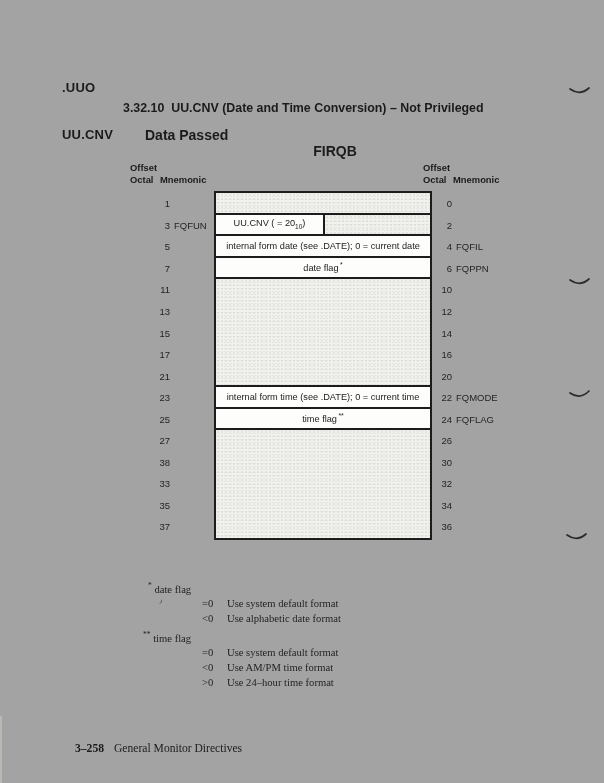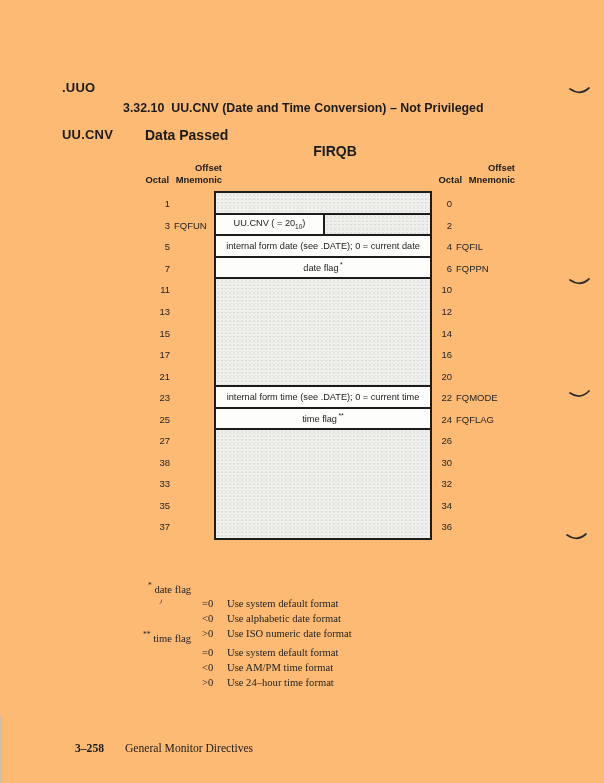--- a/index.html
+++ b/index.html
@@ -1,30 +1,30 @@
 <!DOCTYPE html>
 <html><head>
 <meta charset="utf-8">
 <style>
   html,body{margin:0;padding:0;}
   body{background:#888;}
   .page{
-    position:relative; width:604px; height:783px; background:#fdba74;
+    position:relative; width:604px; height:783px; background:#a3a3a3;
     font-family:"Liberation Sans", sans-serif; color:#1b1b1b; overflow:hidden;
   }
   .abs{position:absolute;}
 
   
   .runhead{font-weight:bold; font-size:13px; line-height:15.5px; letter-spacing:.2px; white-space:pre;}
   .secthead{font-weight:bold; font-size:12.4px; white-space:pre;}
   .datapassed{font-weight:bold; font-size:14px;}
   .firqb{font-weight:bold; font-size:14px; text-align:center;}
 
   
-  .colhead{font-weight:bold; font-size:9.4px; line-height:11.5px; text-align:right;}
+  .colhead{font-weight:bold; font-size:9.4px; line-height:11.5px; text-align:left;}
   .colhead .w2{word-spacing:4px; white-space:pre;}
 
   
   .tbl{
     left:214px; top:191px; width:218px; height:349px;
     border:2px solid #1c1c1c; box-sizing:border-box; background:#fdfdfc;
   }
   .trow{box-sizing:border-box; height:21.56px; display:flex; align-items:center; justify-content:center;}
   .trow.bb{border-bottom:2px solid #1c1c1c;}
   .trow.block{height:107.81px;}
@@ -161,35 +161,34 @@
   <div class="abs mn" style="left:456px; top:236.1px;">FQFIL</div>
   <div class="abs mn" style="left:456px; top:257.7px;">FQPPN</div>
   <div class="abs mn" style="left:456px; top:387.1px;">FQMODE</div>
   <div class="abs mn" style="left:456px; top:408.6px;">FQFLAG</div>
 
   <div class="abs footnote" style="left:143px; top:581px;">
     <div class="fn-label" style="padding-left:5px;"><sup>*</sup><span> date flag</span></div>
     <div class="fn-lines">
       <div><span class="fn-cond">=0</span><span>Use system default format</span></div>
       <div><span class="fn-cond">&lt;0</span><span>Use alphabetic date format</span></div>
-      <div><span class="fn-cond">&gt;0</span><span>Use ISO numeric date format</span></div>
     </div>
   </div>
 
   <div class="abs footnote" style="left:143px; top:630px;">
     <div class="fn-label"><sup>**</sup><span> time flag</span></div>
     <div class="fn-lines">
       <div><span class="fn-cond">=0</span><span>Use system default format</span></div>
       <div><span class="fn-cond">&lt;0</span><span>Use AM/PM time format</span></div>
       <div><span class="fn-cond">&gt;0</span><span>Use 24–hour time format</span></div>
     </div>
   </div>
 
   <div class="abs footer-num" style="left:75px; top:742px;">3–258</div>
-  <div class="abs footer-title" style="left:125px; top:742px;font-family:Liberation Serif, serif;">General Monitor Directives</div>
+  <div class="abs footer-title" style="left:114px; top:742px;font-family:Liberation Serif, serif;">General Monitor Directives</div>
 
   <svg class="edge-mark" style="left:569px; top:86px;" viewBox="0 0 22 10">
       <path d="M1 3 Q 11 10 20 2"></path>
     </svg>
   <svg class="edge-mark" style="left:569px; top:277px;" viewBox="0 0 22 10">
       <path d="M1 3 Q 11 10 20 2"></path>
     </svg>
   <svg class="edge-mark" style="left:569px; top:389px;" viewBox="0 0 22 10">
       <path d="M1 4 Q 11 11 20 2"></path>
     </svg>

